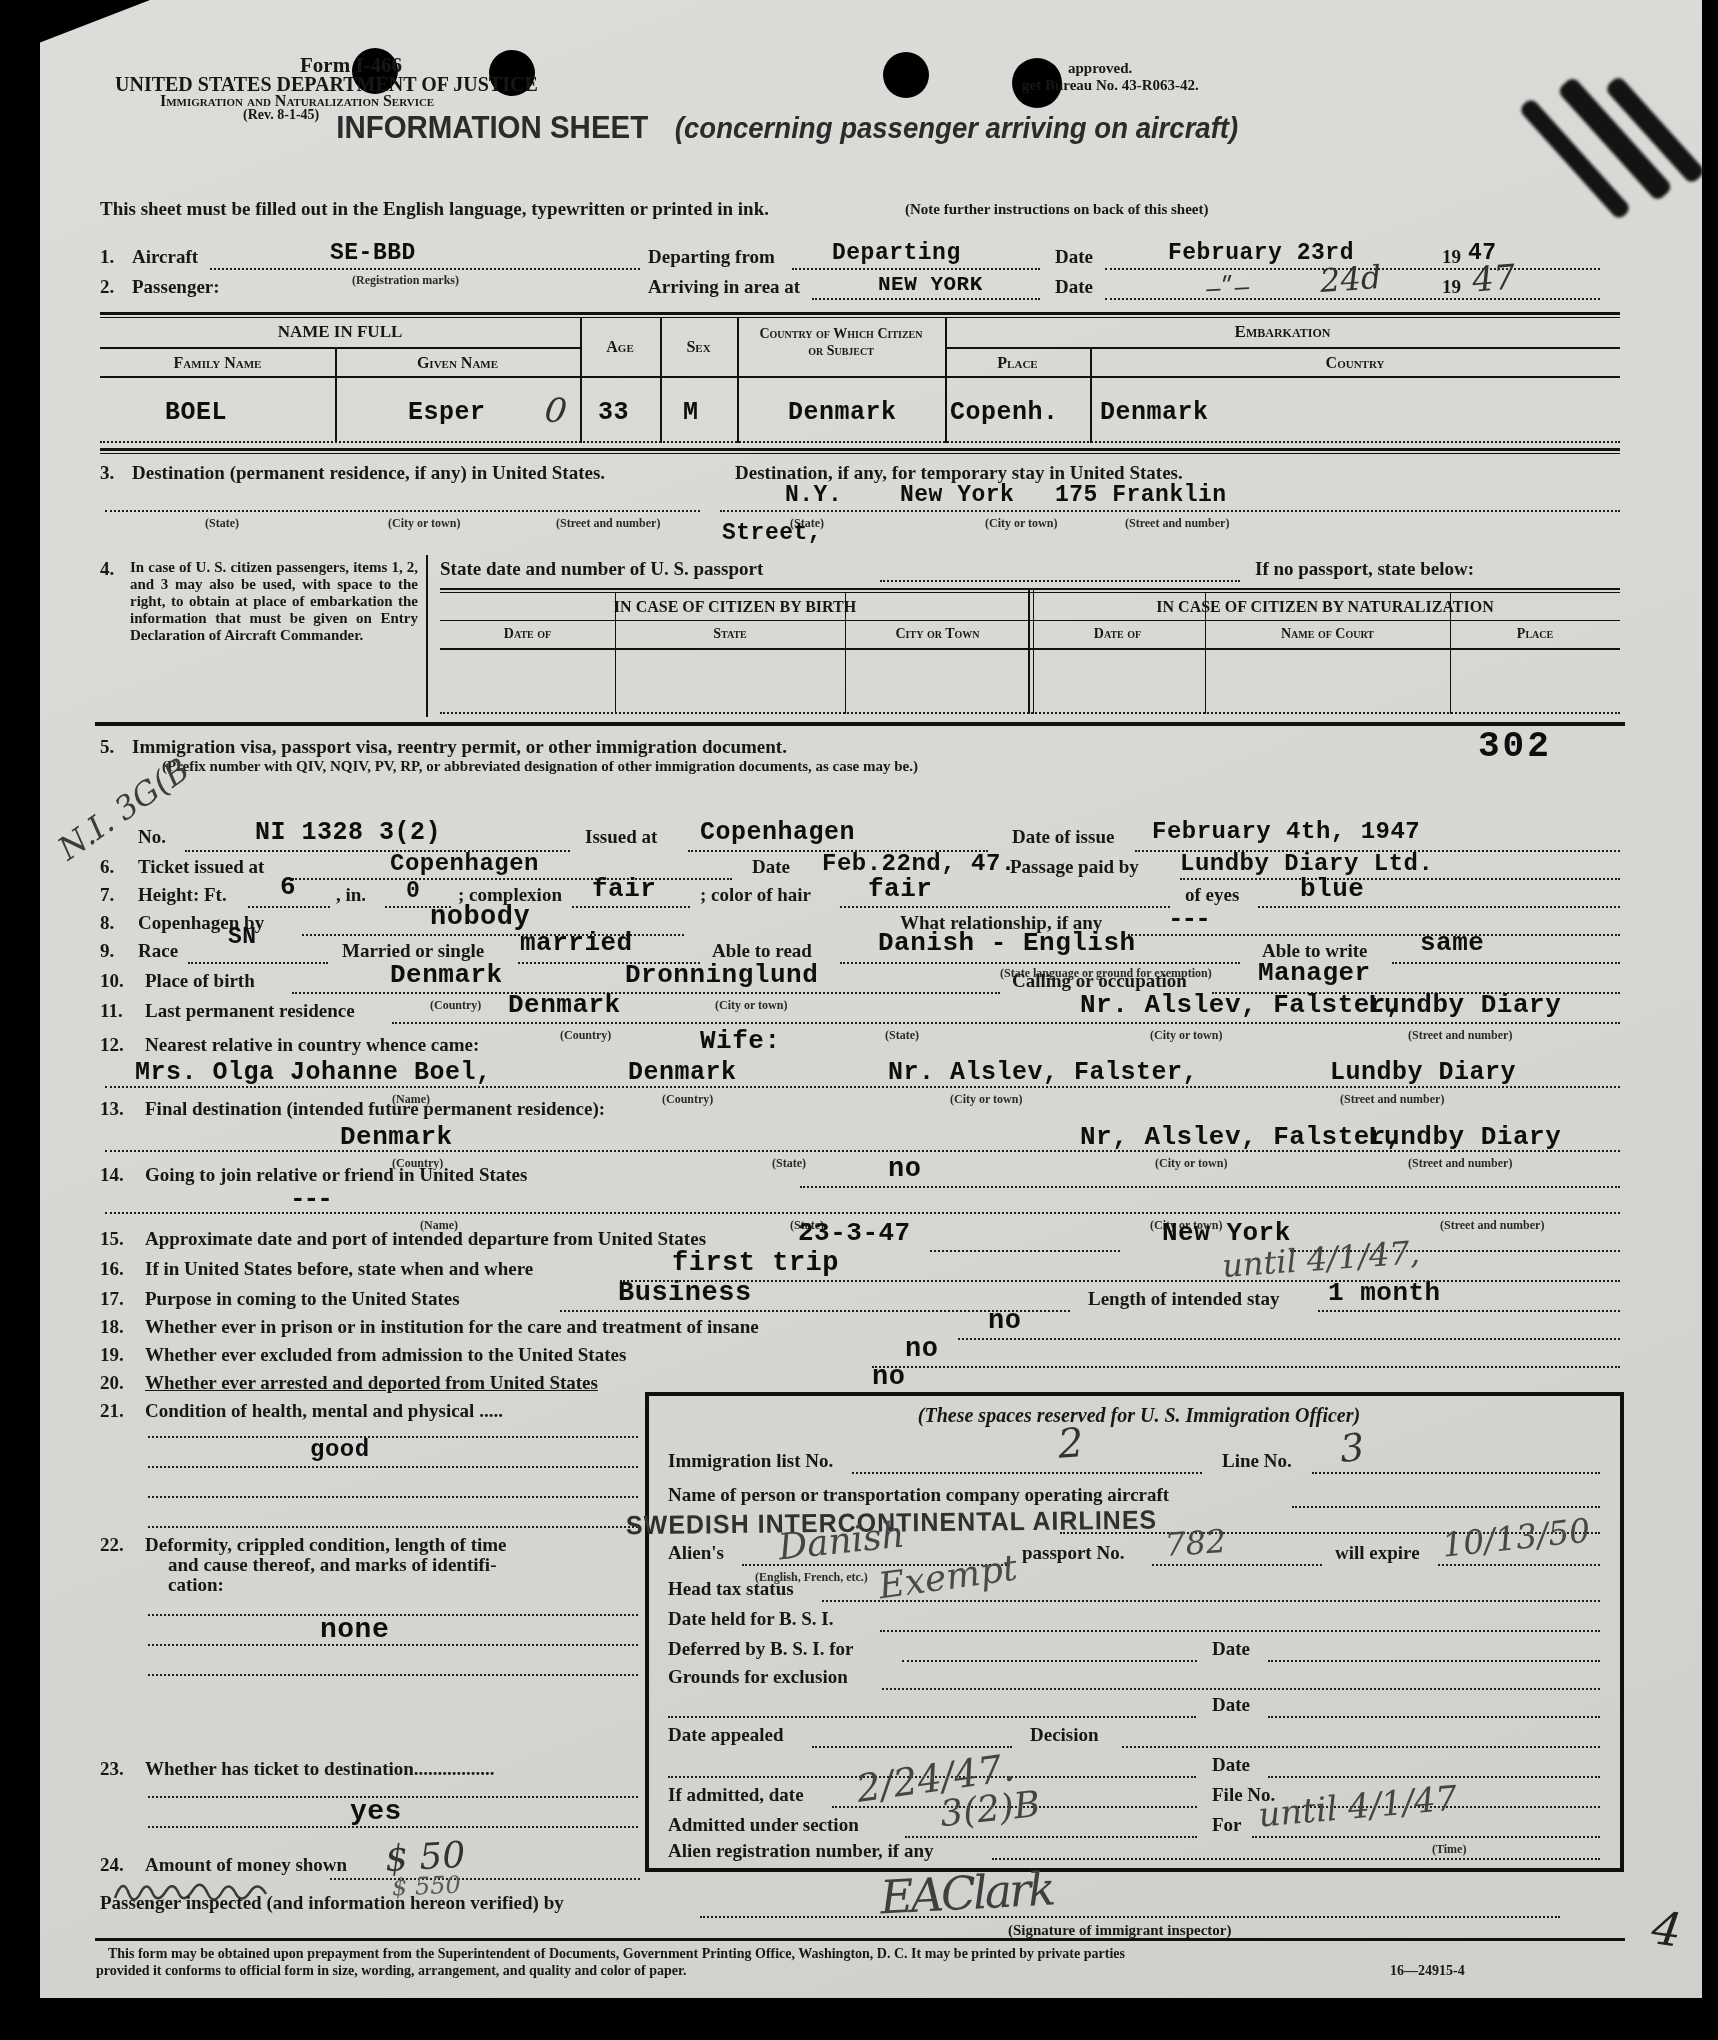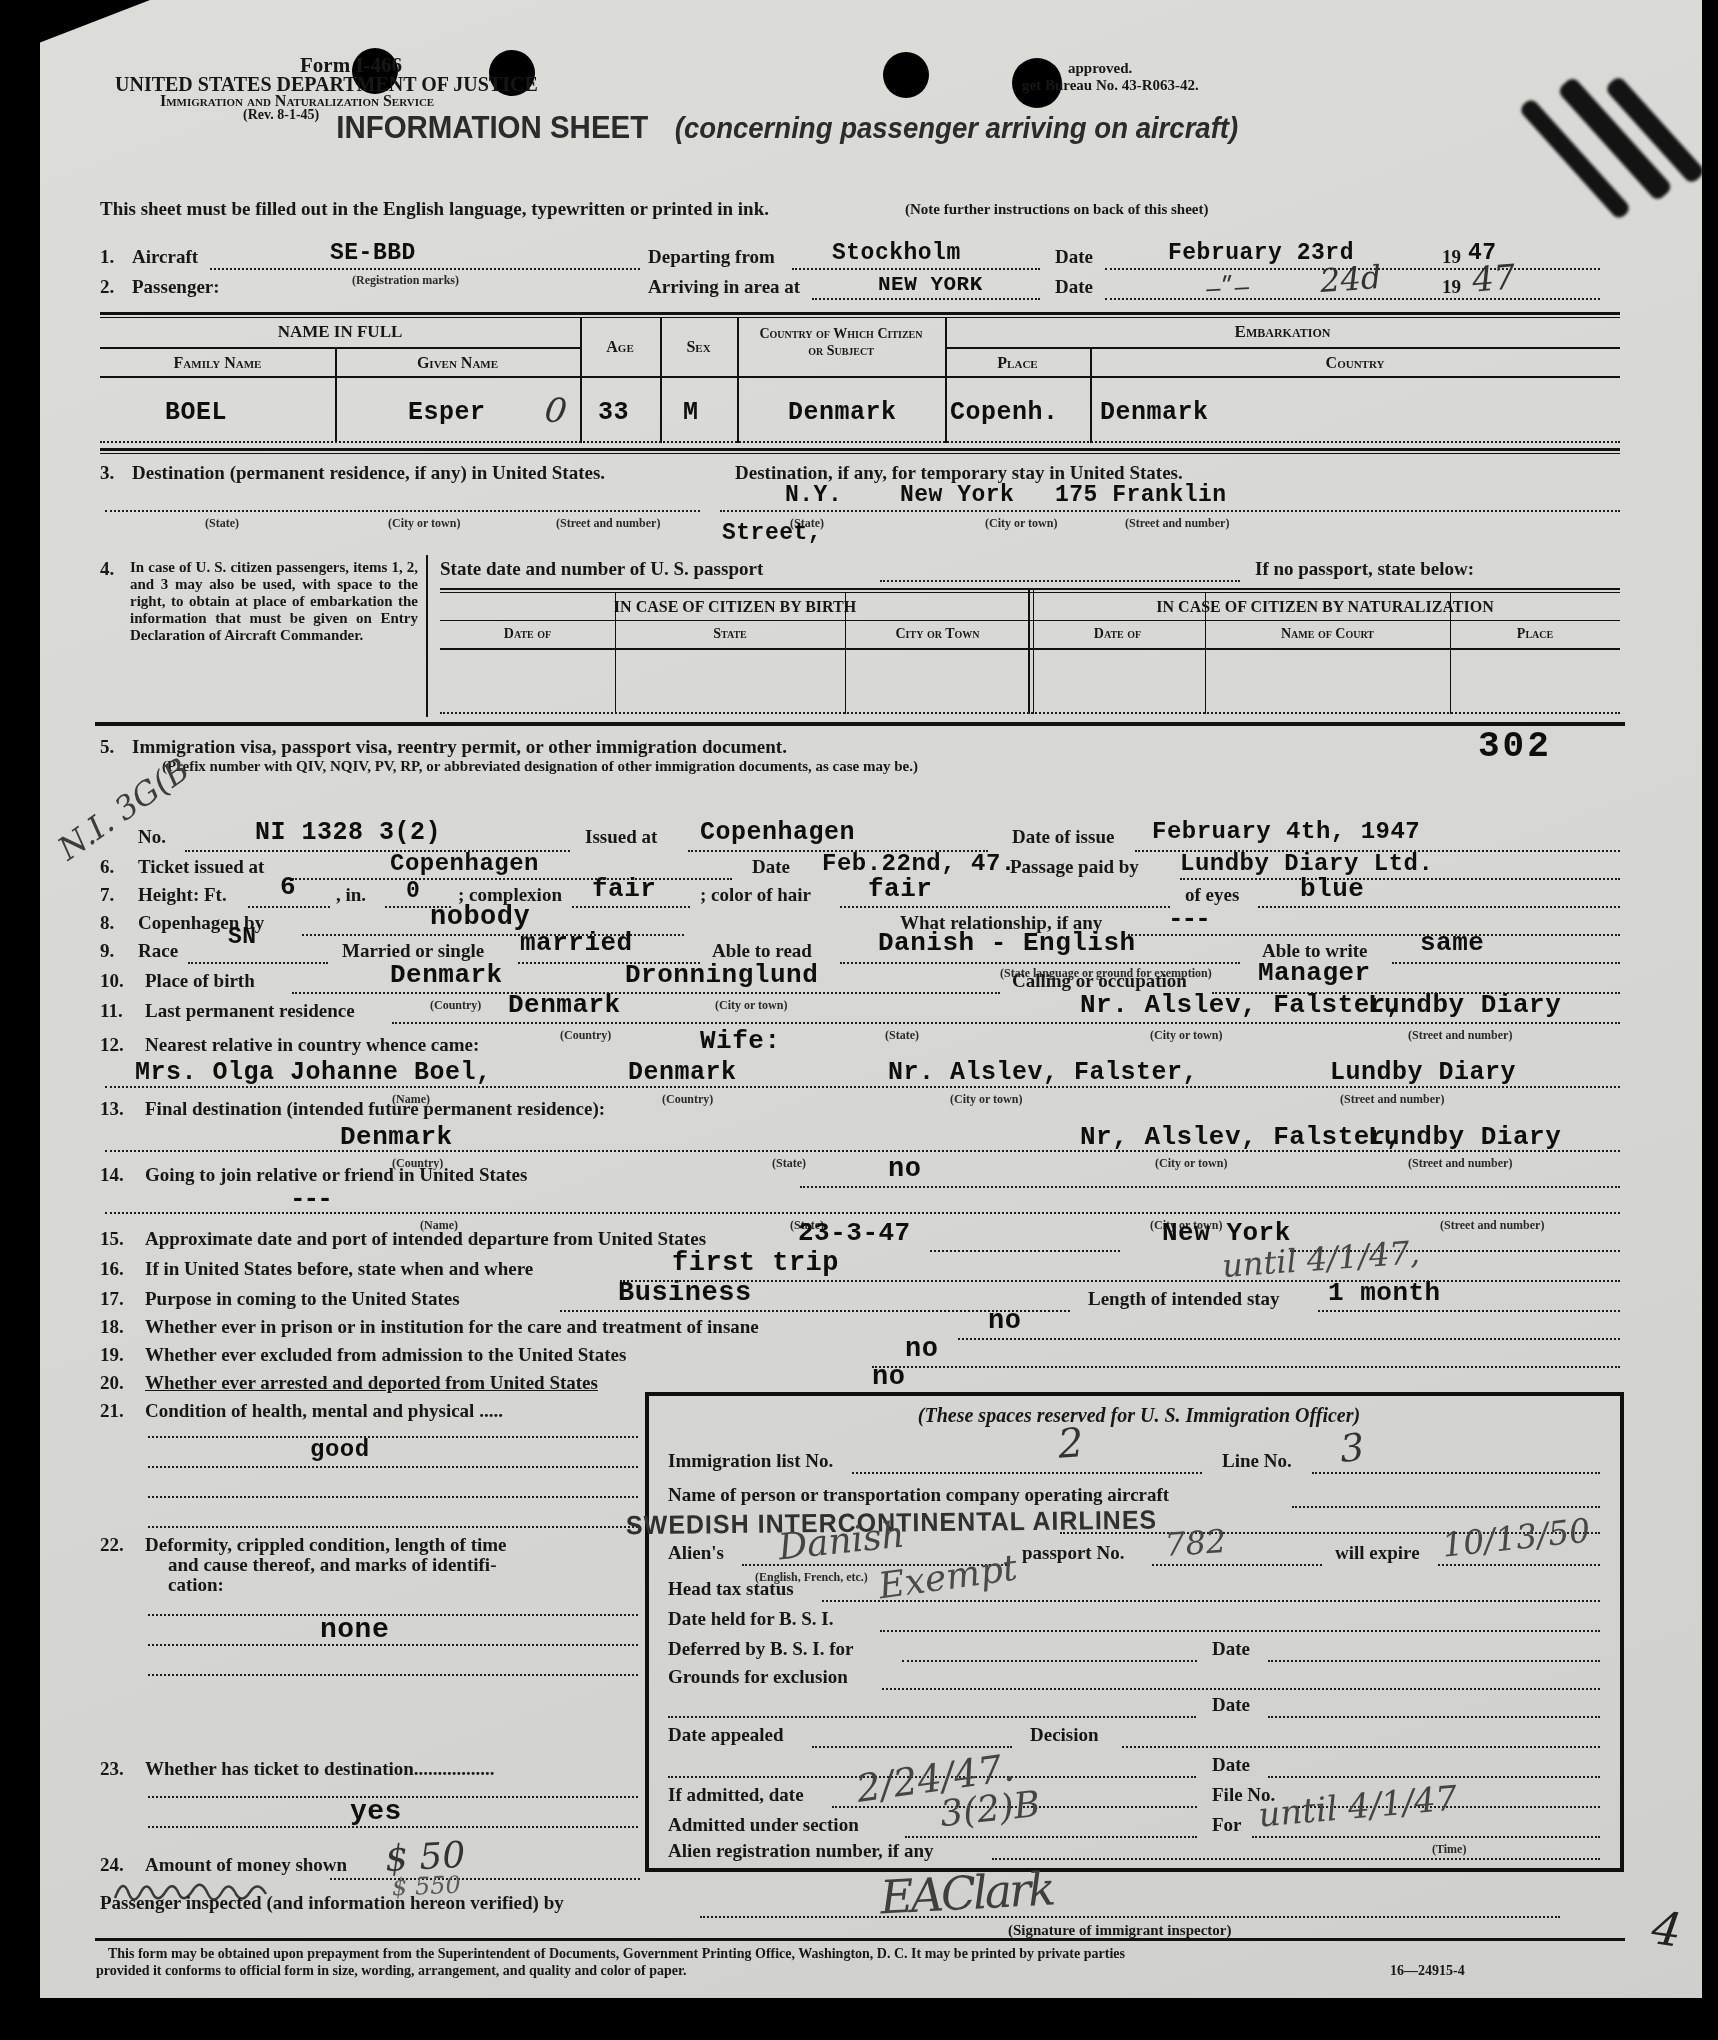--- a/index.html
+++ b/index.html
@@ -57,21 +57,21 @@
   <div class="blob" style="left:1500px;top:150px;width:150px;height:18px;transform:rotate(48deg);"></div>
   <div class="blob" style="left:1590px;top:120px;width:130px;height:20px;transform:rotate(48deg);"></div>
 
   <div class="abs lbl" style="left:100px;top:246px;">1.</div>
   <div class="abs lbl" style="left:132px;top:246px;">Aircraft</div>
   <div class="dot" style="left:210px;top:268px;width:430px;"></div>
   <div class="abs typed" style="left:330px;top:240px;">SE-BBD</div>
   <div class="abs xs" style="left:352px;top:273px;">(Registration marks)</div>
   <div class="abs lbl" style="left:648px;top:246px;">Departing from</div>
   <div class="dot" style="left:792px;top:268px;width:248px;"></div>
-  <div class="abs typed" style="left:832px;top:240px;">Stockholm</div>
+  <div class="abs typed" style="left:832px;top:240px;">Departing</div>
   <div class="abs lbl" style="left:1055px;top:246px;">Date</div>
   <div class="dot" style="left:1105px;top:268px;width:495px;"></div>
   <div class="abs typed" style="left:1168px;top:240px;">February 23rd</div>
   <div class="abs lbl" style="left:1442px;top:246px;">19</div>
   <div class="abs typed" style="left:1468px;top:240px;">47</div>
 
   <div class="abs lbl" style="left:100px;top:276px;">2.</div>
   <div class="abs lbl" style="left:132px;top:276px;">Passenger:</div>
   <div class="abs lbl" style="left:648px;top:276px;">Arriving in area at</div>
   <div class="dot" style="left:812px;top:298px;width:228px;"></div>

